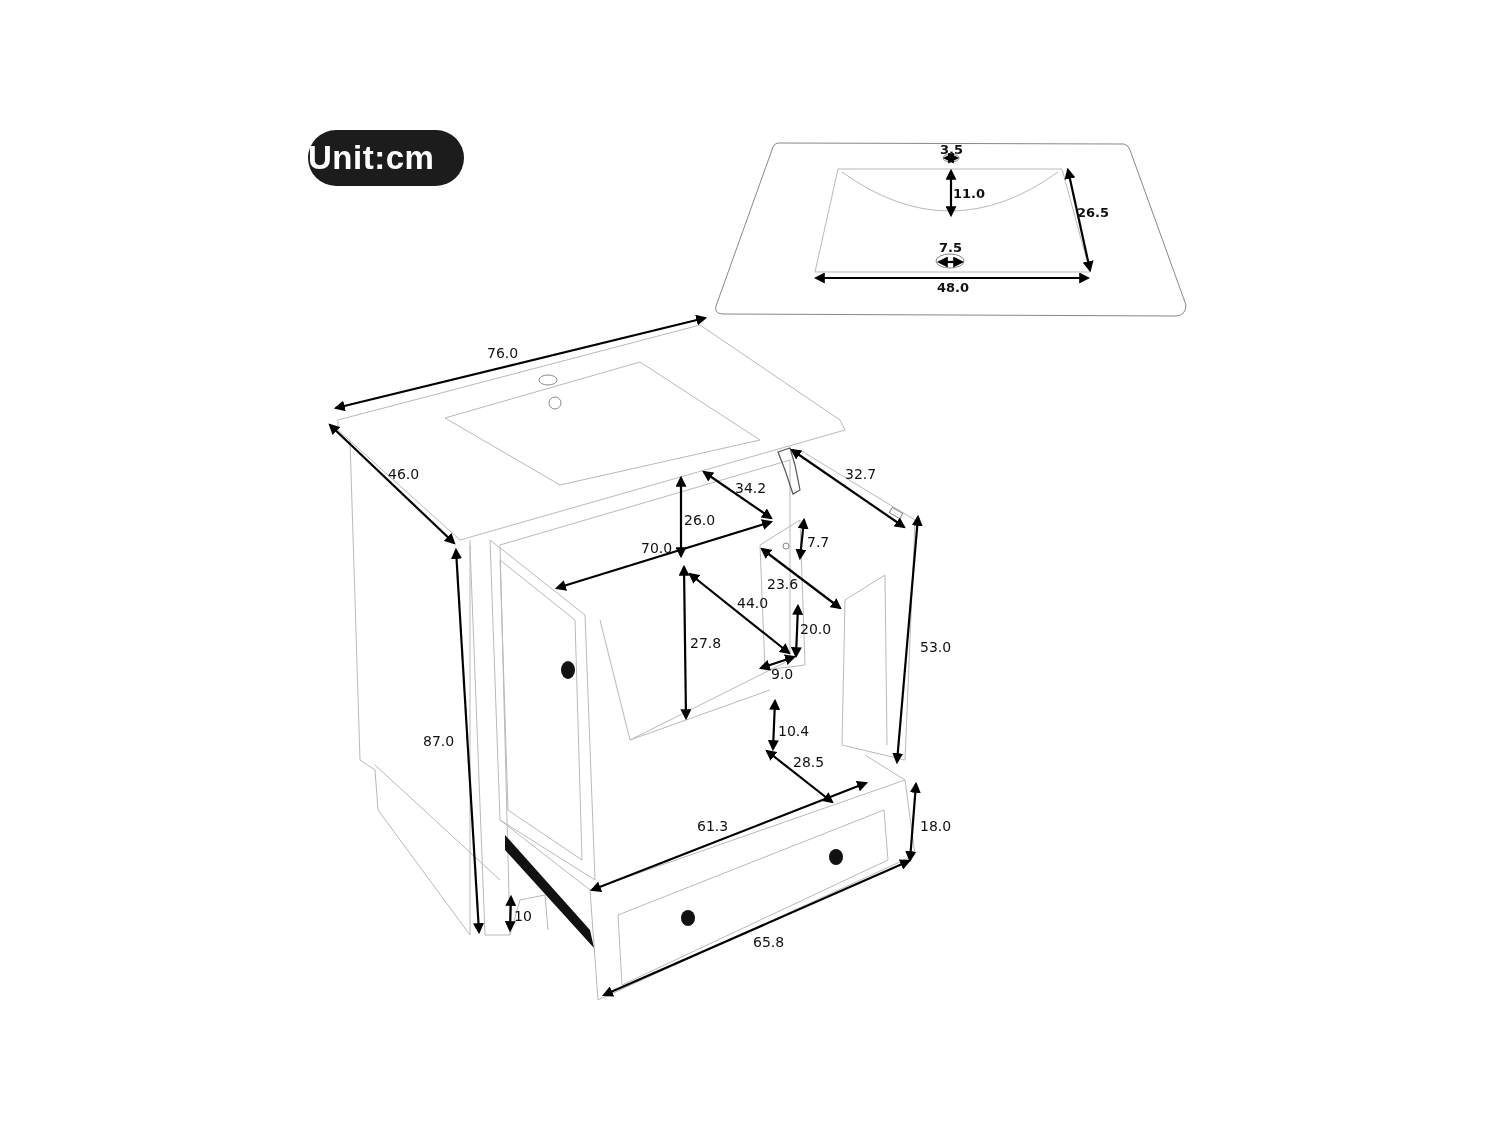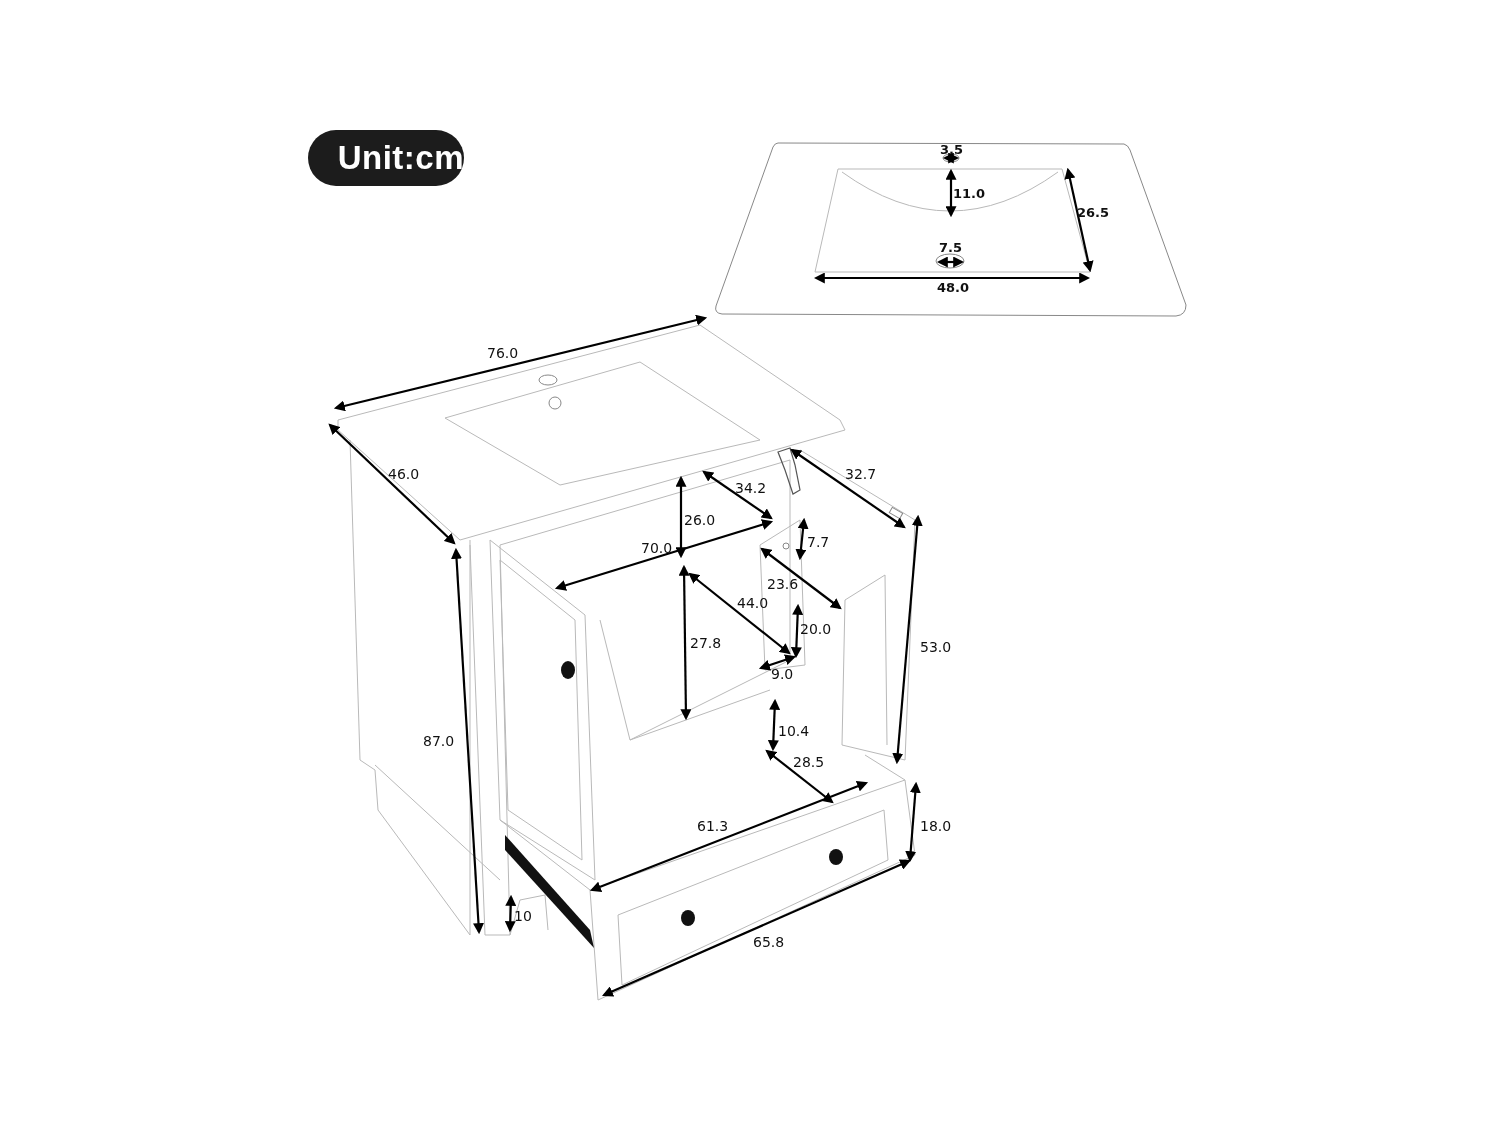--- a/index.html
+++ b/index.html
@@ -1,21 +1,21 @@
 <!DOCTYPE html>
 <html><head>
 <meta charset="utf-8">
 <style>
   html, body { margin:0; padding:0; background:#ffffff; }
   body { width:1500px; height:1125px; position:relative; overflow:hidden;
          font-family:"Liberation Sans", "DejaVu Sans", sans-serif; }
   .unit-badge {
     position:absolute; left:308px; top:130px; width:156px; height:56px;
     background:#1c1c1c; border-radius:28px; color:#ffffff;
-    font-weight:bold; font-size:33px; display:flex; align-items:center; justify-content:flex-end;
+    font-weight:bold; font-size:33px; display:flex; align-items:center; justify-content:flex-start;
     letter-spacing:0.5px;
   }
   svg.diagram { position:absolute; left:0; top:0; }
   .dim { font-family:"DejaVu Sans", sans-serif; font-size:14px; fill:#111; }
   .dim-sm { font-family:"DejaVu Sans", sans-serif; font-size:13px; fill:#111; font-weight:bold; }
   .line { stroke:#b9b9b9; stroke-width:1; fill:none; }
   .line-d { stroke:#888; stroke-width:1; fill:none; }
   .arrow { stroke:#000; stroke-width:2.2; fill:none; }
 </style>
 </head>

